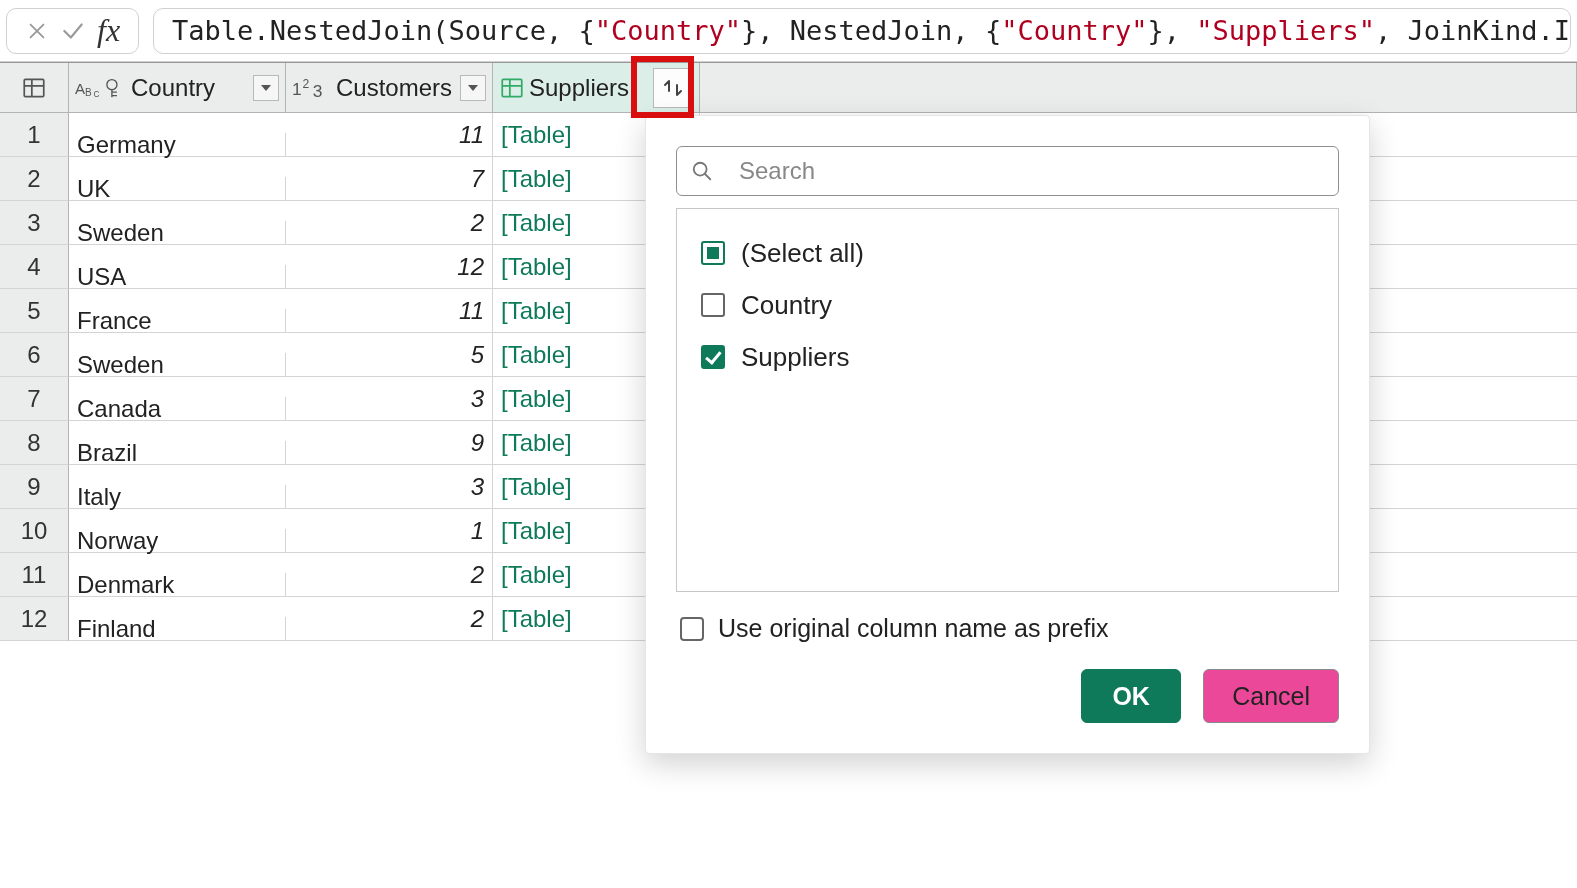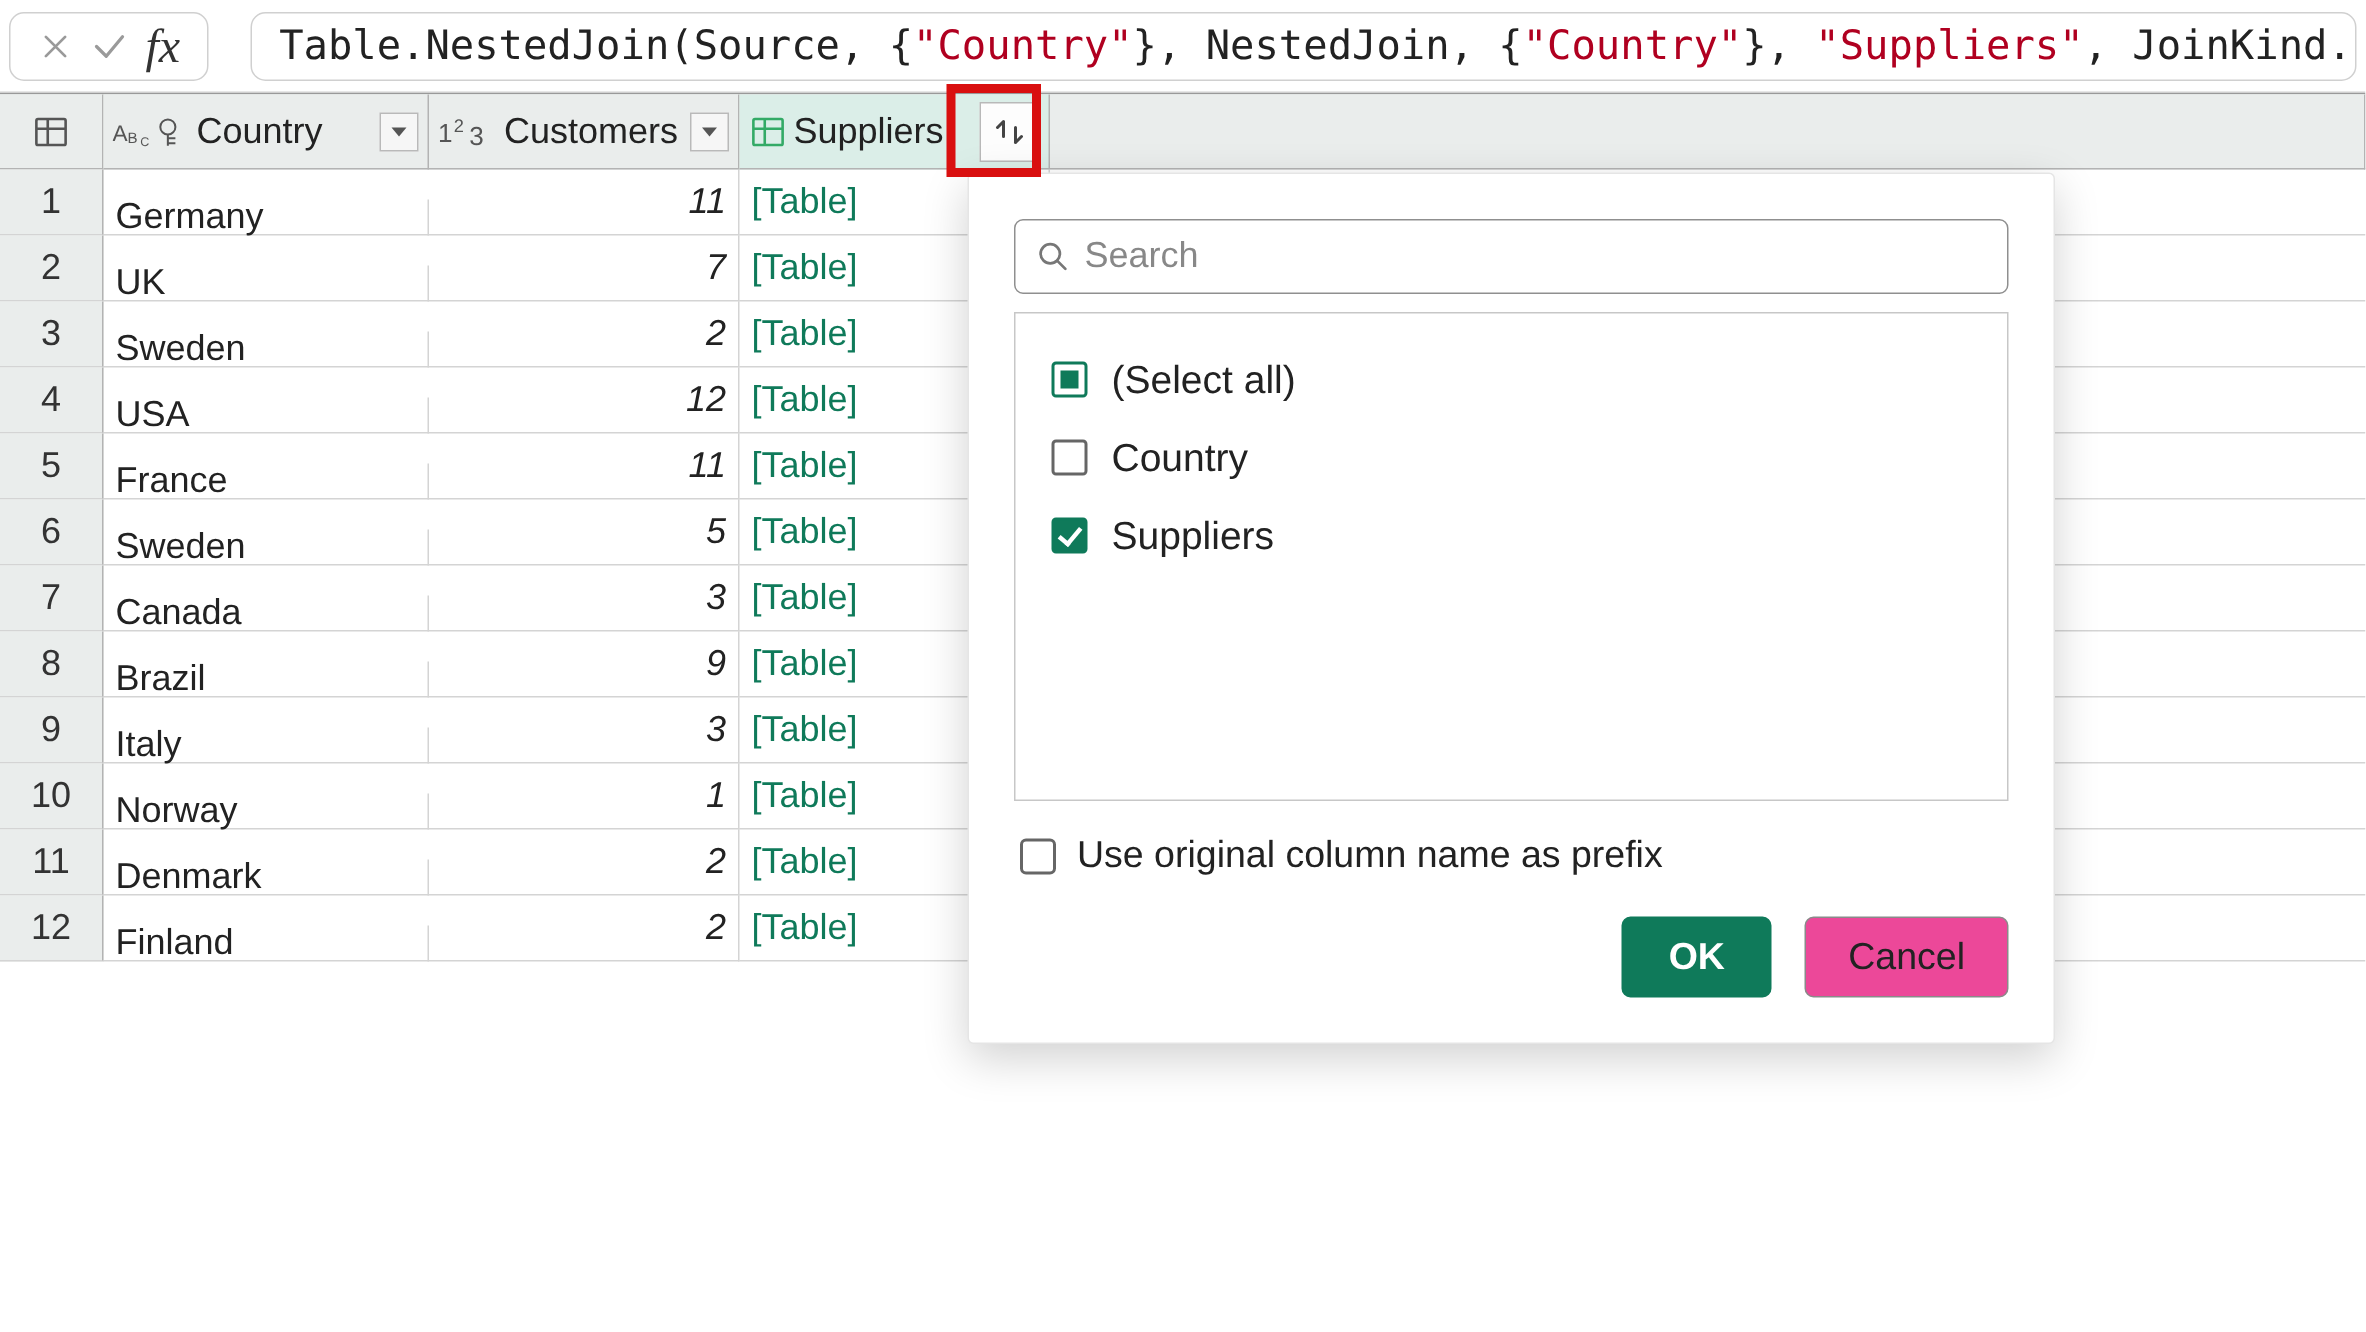--- a/index.html
+++ b/index.html
@@ -13,21 +13,21 @@
   }
 
   
   .formula-bar {
     display: flex;
     align-items: center;
     height: 62px;
     border-bottom: 1px solid #d0d0d0;
     background: #fff;
     padding: 0 6px;
-    gap: 28px;
+    gap: 14px;
   }
   .formula-controls {
     display: flex;
     align-items: center;
     gap: 8px;
     border: 1px solid #d0d0d0;
     border-radius: 10px;
     padding: 6px 16px;
     height: 46px;
   }
@@ -157,35 +157,35 @@
     padding: 30px;
     z-index: 10;
   }
   .search-wrap {
     display: flex;
     align-items: center;
     border: 1px solid #8f8f8f;
     border-radius: 6px;
     height: 50px;
     padding: 0 14px;
-    gap: 10px;
+    gap: 26px;
     margin-bottom: 12px;
     color: #666;
   }
   .search-wrap input {
     border: none; outline: none;
     font-size: 24px;
     flex: 1;
     color: #333;
   }
   .search-wrap input::placeholder { color: #888; }
 
   .col-list {
     border: 1px solid #c7c7c7;
-    height: 326px;
+    height: 384px;
     padding: 18px 24px;
     overflow-y: auto;
   }
   .col-item {
     display: flex;
     align-items: center;
     gap: 16px;
     font-size: 26px;
     color: #222;
     height: 52px;

